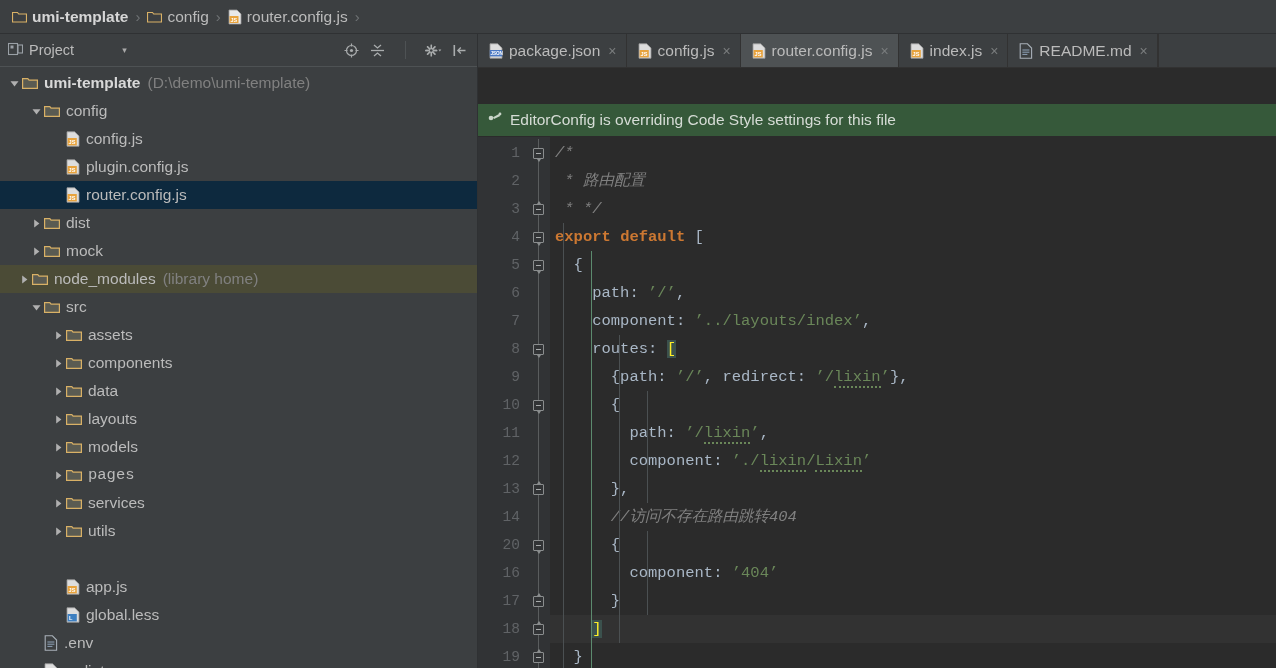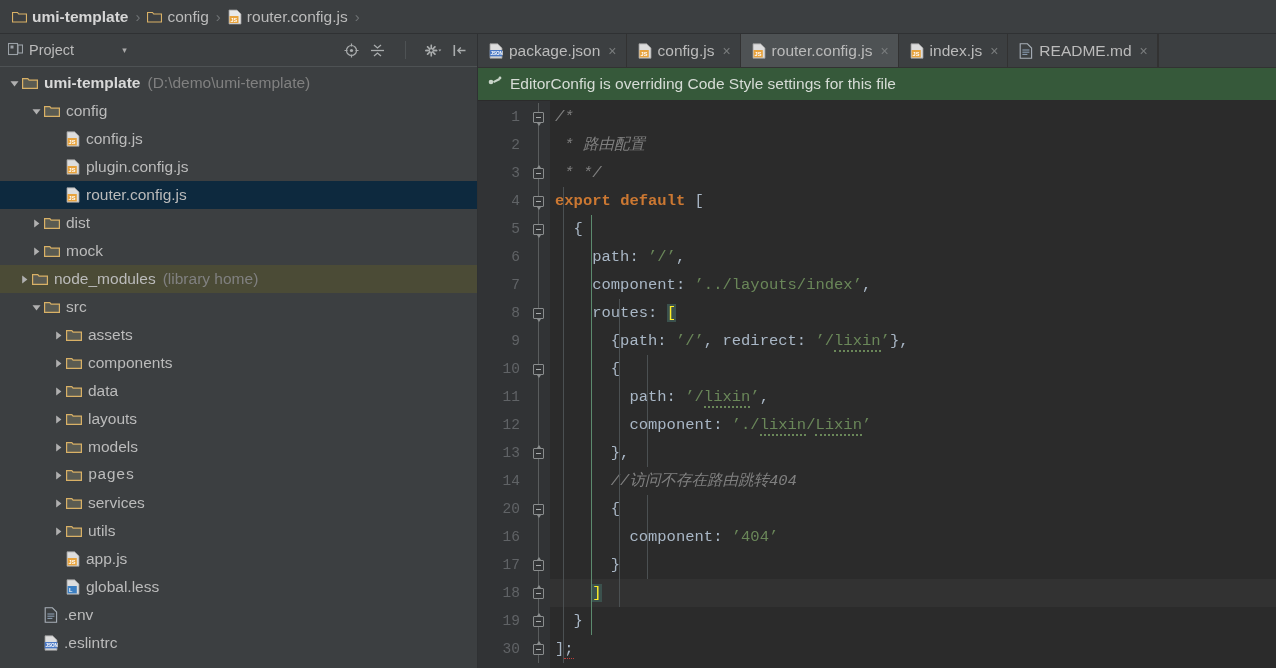--- a/index.html
+++ b/index.html
@@ -98,20 +98,21 @@
   .tab-close { color: #7a7d7e; font-size: 14px; margin-left: 2px; }
   .tabs-filler { flex: 1; border-left: 1px solid #323232; }
 
   .notif-bar {
     height: 33px; min-height: 33px;
     background: #36593a;
     display: flex; align-items: center;
     gap: 7px; padding-left: 9px;
     color: #d6dcd6; font-size: 15.5px;
     border-bottom: 1px solid #2b2b2b;
+    margin-top: 36px;
   }
 
   .code-wrap { flex: 1; display: flex; background: #2b2b2b; position: relative; overflow: hidden; }
 
   .gutter {
     width: 50px; min-width: 50px;
     background: #313335;
     text-align: right;
     color: #606366; font-size: 14.5px;
     font-family: "Liberation Mono", monospace;
@@ -479,21 +480,21 @@
                 <path d="M3.2 1.5v8L8.4 5.5z" fill="#b0b0b0"></path>
               </svg>
             </span>
             <span class="row-icon">
               <svg width="16" height="13" viewBox="0 0 16 13">
                 <path d="M0.6 1.6h5.2l1.3 1.6H15.4v8.2H0.6z" fill="#5a5b52" stroke="#d9b166" stroke-width="1.2"></path>
               </svg>
             </span>
             <span class="row-label">utils</span>
           </div>
-          <div class="tree-row" style="padding-left: 50px;">
+          <div class="tree-row" style="padding-left: 50px; margin-top: 28px;">
             <span class="twisty empty"></span>
             <span class="row-icon">
               <svg width="14" height="16" viewBox="0 0 14 16">
                 <path d="M1 0.8h7.6L13 5.1V15.2H1z" fill="#dddddd" stroke="#9a9a9a" stroke-width="0.8"></path>
                 <rect x="1.6" y="7" width="9.2" height="7.4" fill="#e8a33d"></rect>
                 <text x="2.6" y="12.9" font-size="5.6" fill="#ffffff" font-family="sans-serif" font-weight="bold">JS</text>
               </svg>
             </span>
             <span class="row-label">app.js</span>
           </div>

